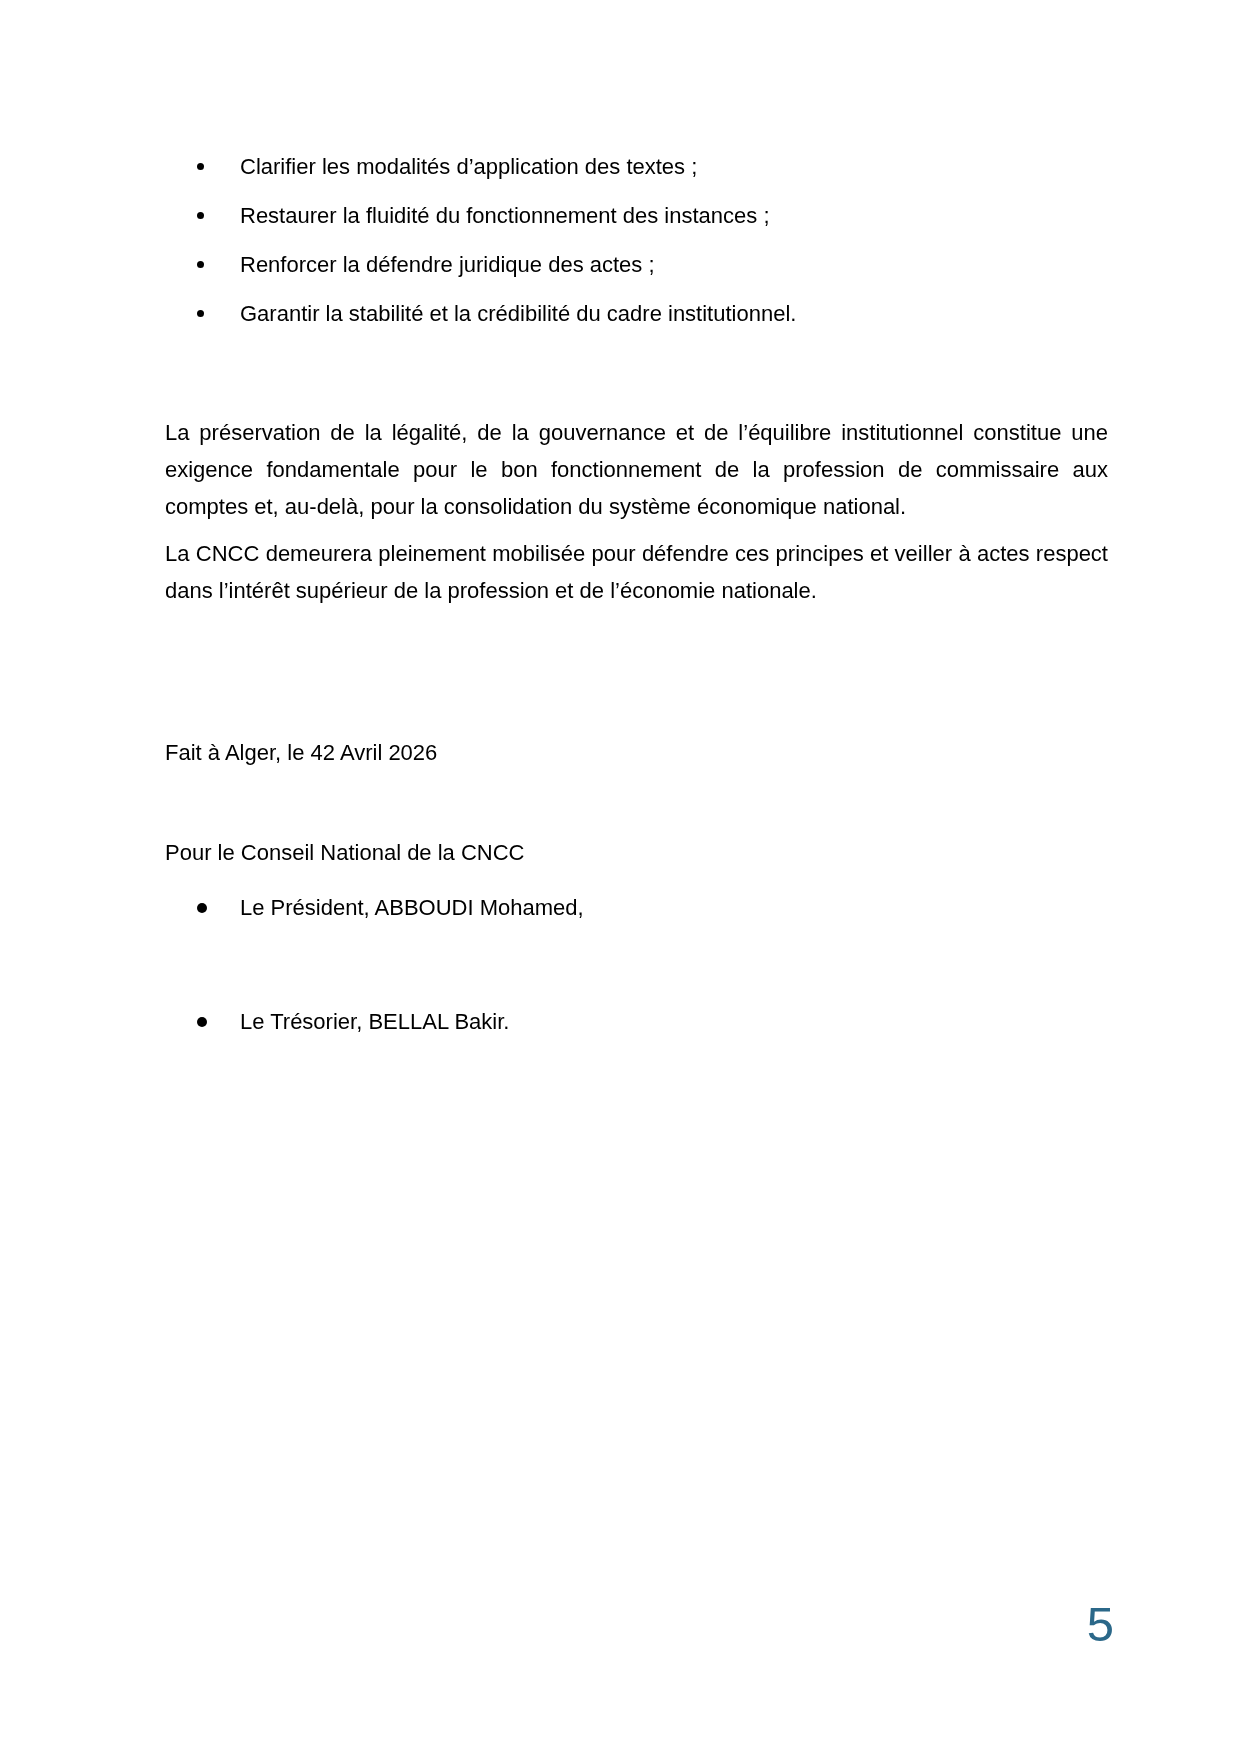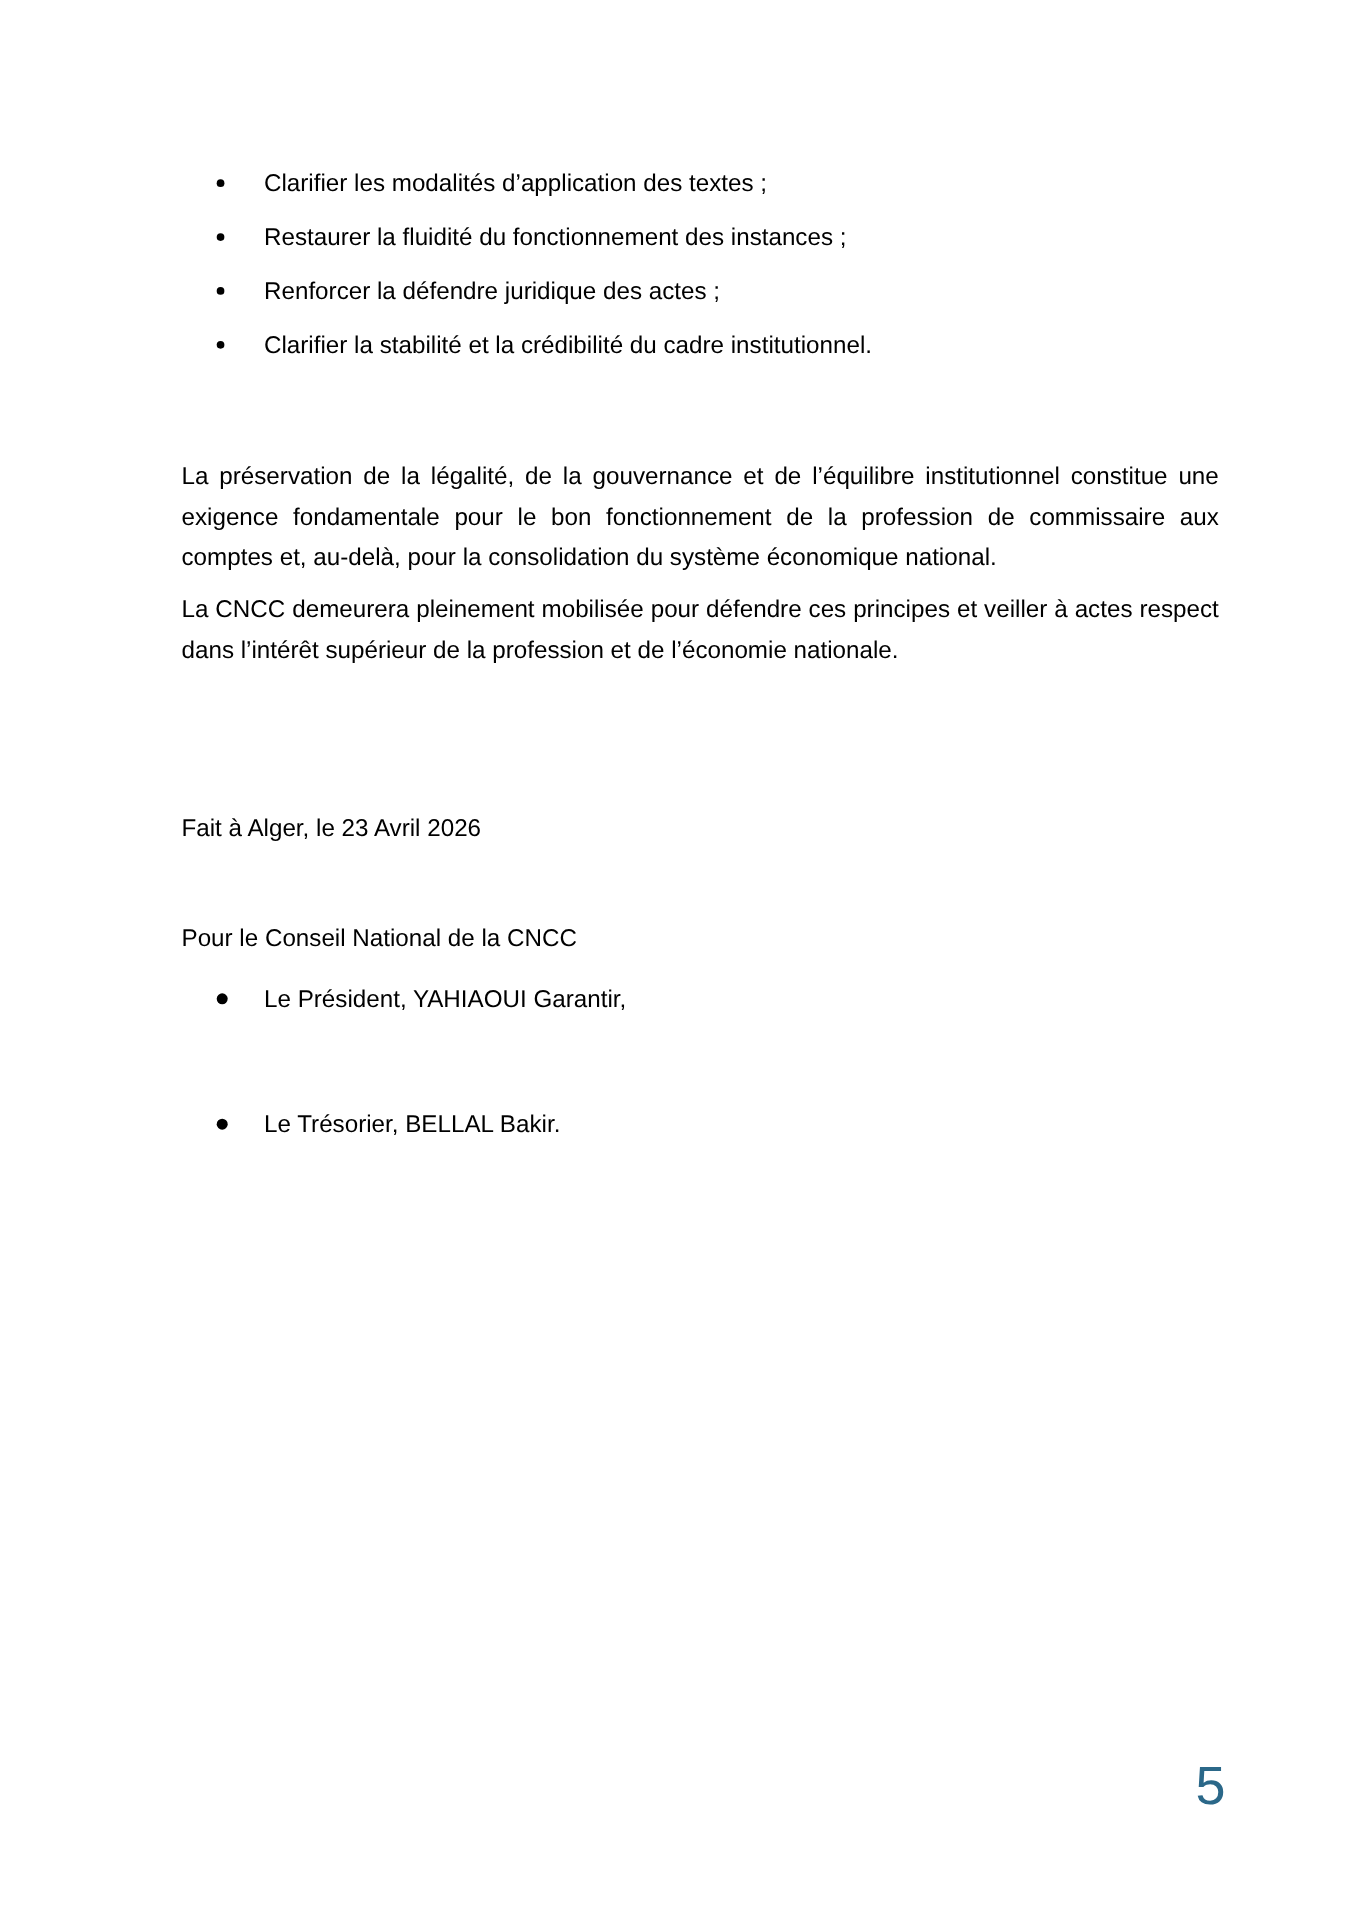--- a/index.html
+++ b/index.html
@@ -115,35 +115,35 @@
       <li>
         <span class="dot dot-sm"></span>
         <span>Restaurer la fluidité du fonctionnement des instances ;</span>
       </li>
       <li>
         <span class="dot dot-sm"></span>
         <span>Renforcer la défendre juridique des actes ;</span>
       </li>
       <li>
         <span class="dot dot-sm"></span>
-        <span>Clarifier la stabilité et la crédibilité du cadre institutionnel.</span>
+        <span>Garantir la stabilité et la crédibilité du cadre institutionnel.</span>
       </li>
     </ul>
 
     <p class="para para-1">La préservation de la légalité, de la gouvernance et de l’équilibre institutionnel constitue une exigence fondamentale pour le bon fonctionnement de la profession de commissaire aux comptes et, au-delà, pour la consolidation du système économique national.</p>
     <p class="para para-2">La CNCC demeurera pleinement mobilisée pour défendre ces principes et veiller à actes respect dans l’intérêt supérieur de la profession et de l’économie nationale.</p>
 
-    <p class="single-line date-line">Fait à Alger, le 23 Avril 2026</p>
+    <p class="single-line date-line">Fait à Alger, le 42 Avril 2026</p>
 
     <p class="single-line sig-intro">Pour le Conseil National de la CNCC</p>
 
     <ul class="doc-list sig-list">
       <li>
         <span class="dot dot-lg"></span>
-        <span>Le Président, YAHIAOUI Garantir,</span>
+        <span>Le Président, ABBOUDI Mohamed,</span>
       </li>
       <li>
         <span class="dot dot-lg"></span>
         <span>Le Trésorier, BELLAL Bakir.</span>
       </li>
     </ul>
 
   </div>
 
   <div class="page-number" style="color: rgb(43, 104, 137);">5</div>

